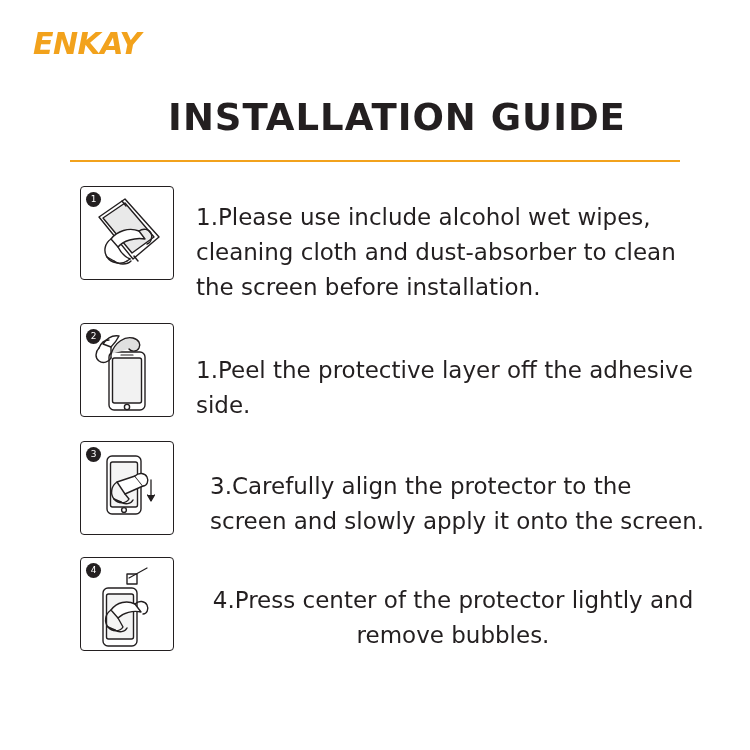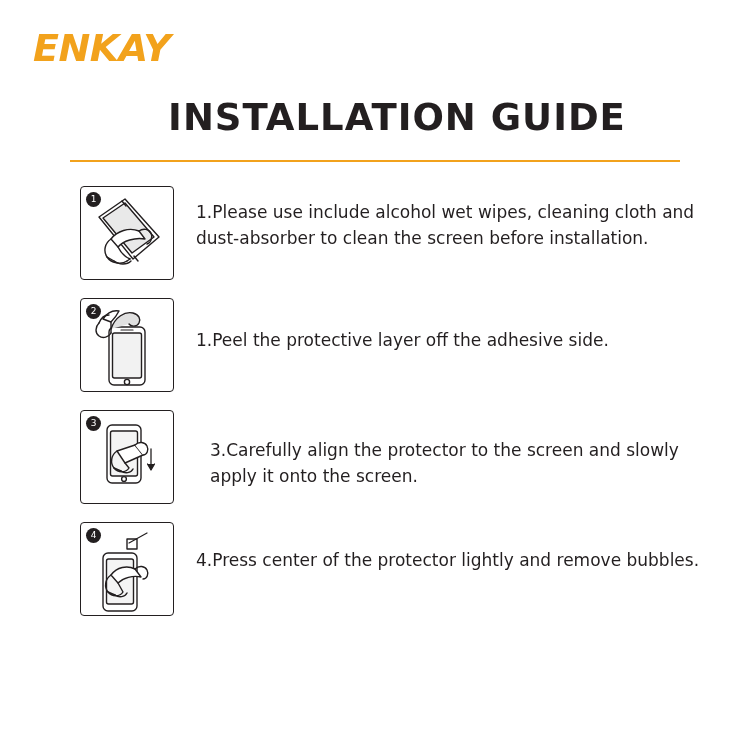--- a/index.html
+++ b/index.html
@@ -19,21 +19,21 @@
     height: 750px;
     box-sizing: border-box;
   }
   .brand {
     position: absolute;
     left: 33px;
     top: 26px;
     font-family: "DejaVu Sans", sans-serif;
     font-weight: bold;
     font-style: italic;
-    font-size: 38px;
+    font-size: 30px;
     letter-spacing: -0.5px;
     color: #f2a21c;
   }
   .title {
     position: absolute;
     left: 0;
     right: 0;
     top: 96px;
     text-align: center;
     font-family: "DejaVu Sans", sans-serif;
@@ -92,33 +92,33 @@
   .thumb svg {
     position: absolute;
     left: 0;
     top: 0;
   }
   .text {
     margin-left: 22px;
     margin-right: 40px;
     padding-top: 14px;
     font-family: "DejaVu Sans", sans-serif;
-    font-size: 17px;
+    font-size: 23px;
     line-height: 1.52;
     color: #231f20;
     flex: 1 1 auto;
   }
   .step-3 .text, .step-4 .text {
     padding-top: 6px;
   }
   .step-2 .text {
     padding-top: 30px;
   }
   .step-3 .text { padding-top: 28px; margin-left: 36px; }
-  .step-4 .text { padding-top: 26px; }
+  .step-4 .text { padding-top: 26px; text-align: center; }
 </style>
 </head>
 <body>
 
 <div class="page">
 
   <div class="brand">ENKAY</div>
 
   <div class="title">INSTALLATION GUIDE</div>
 

